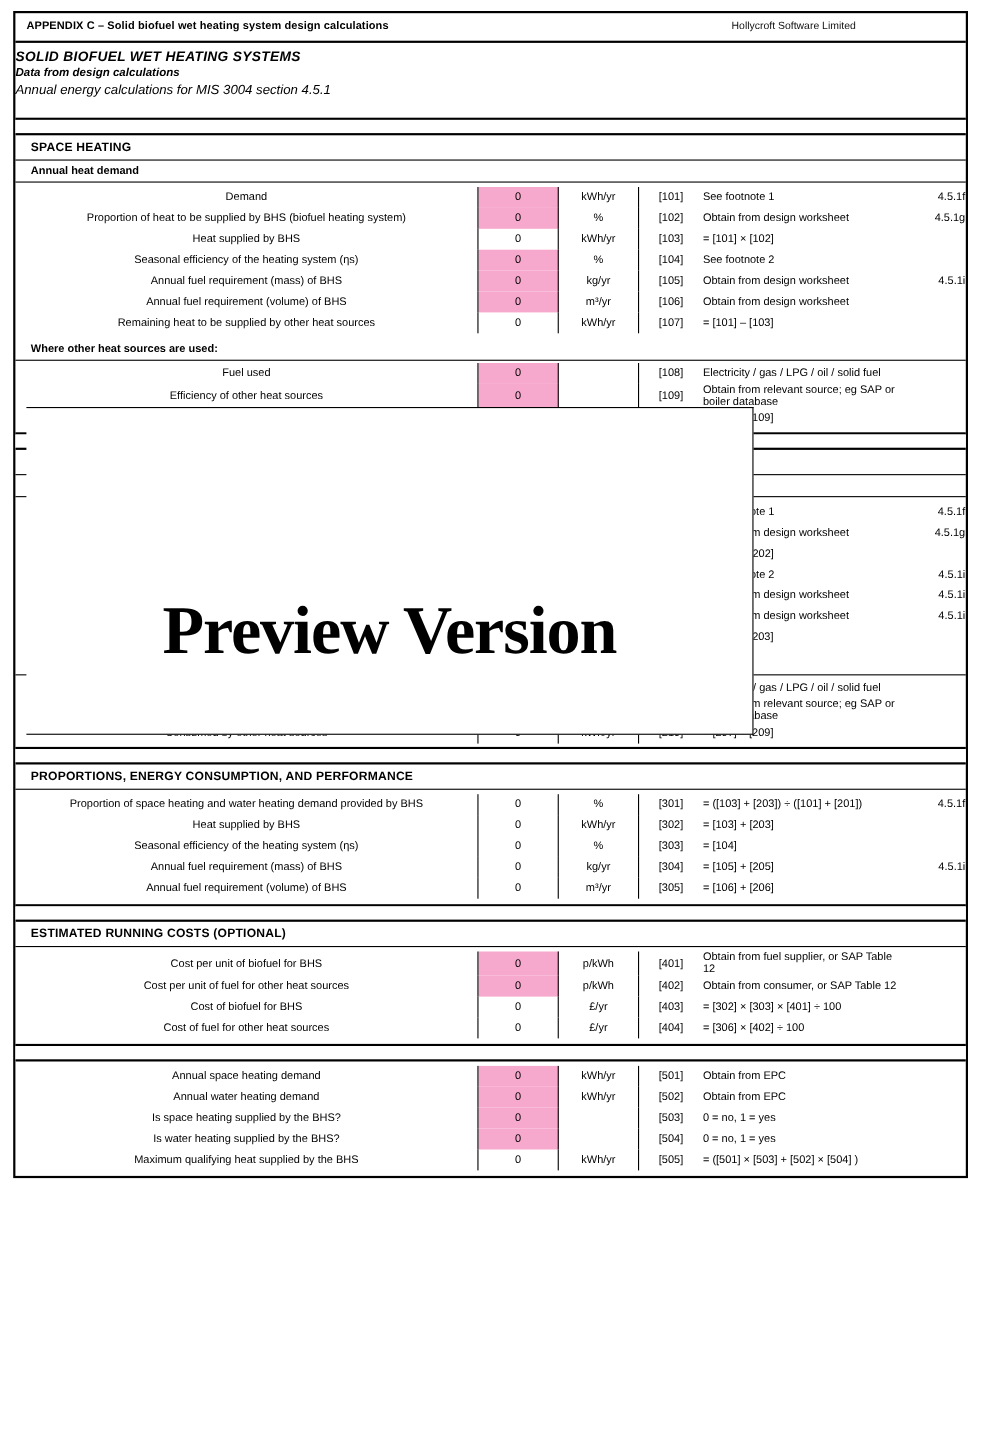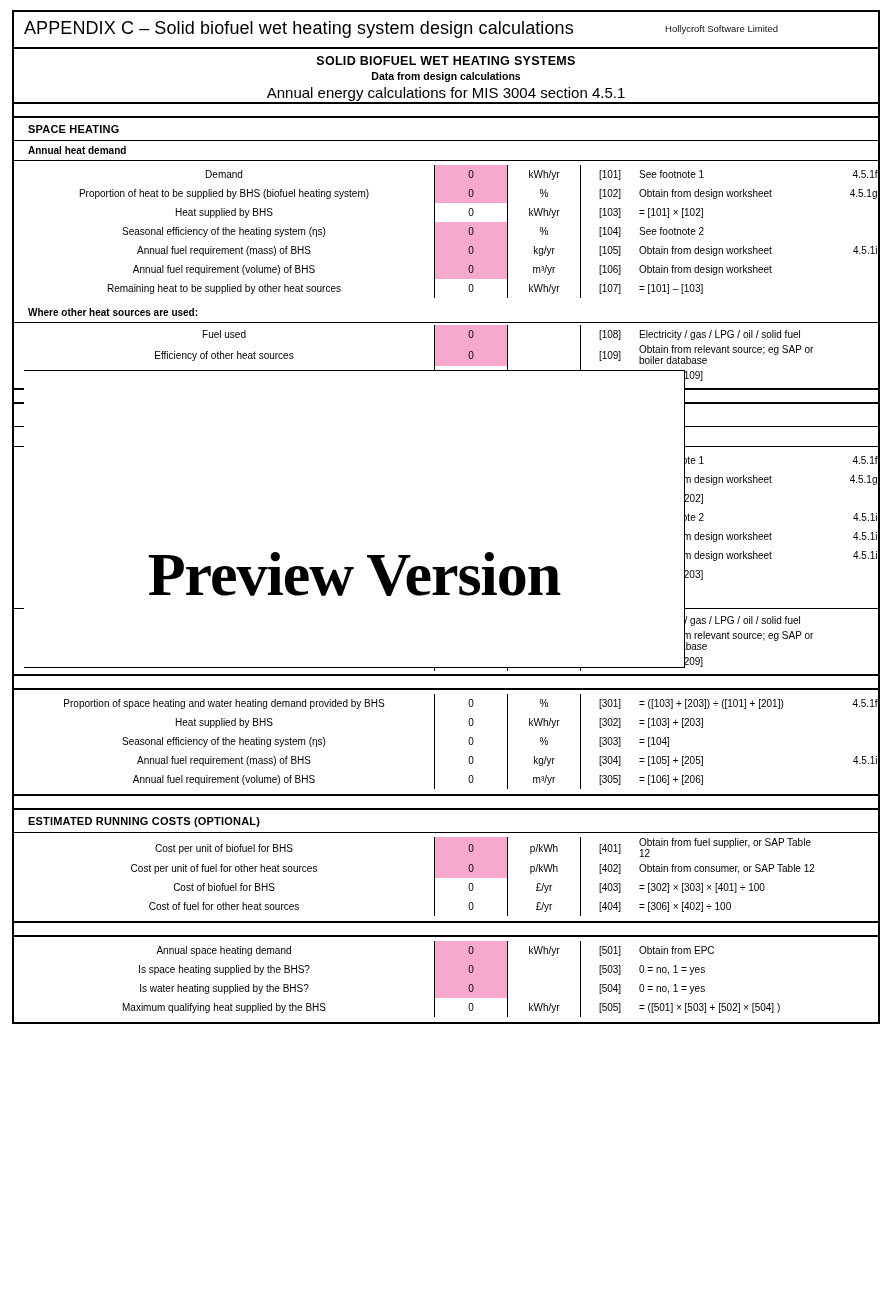--- a/index.html
+++ b/index.html
@@ -38,39 +38,39 @@
     border-bottom:2px solid #000;
   }
 
   
   .hdr-row{
     display:flex;
     align-items:center;
     padding:6px 10px 8px 10px;
   }
   .hdr-title{
-    font-size:18px;
-    font-weight:normal;
+    font-size:10px;
+    font-weight:bold;
     letter-spacing:.1px;
   }
   .hdr-right{
     margin-left:auto;
     font-size:9.5px;
     padding-right:90px;
     color:#111;
     text-align:center;
   }
 
   .title-block{
-    text-align:center;
-    padding:5px 0 1px 0;
+    padding:5px 0 19px 0;
+    font-style:italic;
   }
   .title-main{font-size:12.5px;font-weight:bold;letter-spacing:.3px;}
   .title-sub{font-size:10.5px;font-weight:bold;margin-top:2px;}
-  .title-sub2{font-size:15px;margin-top:2px;}
+  .title-sub2{font-size:12px;margin-top:2px;}
 
   
   .section-bar{
     padding:5px 0 5px 14px;
     font-size:11px;
     font-weight:bold;
     border-bottom:1.5px solid #000;
     letter-spacing:.2px;
   }
   .sub-bar{
@@ -373,20 +373,21 @@
             <td class="c-clause"></td>
           </tr>
         </tbody>
           </table>
       </div>
     </div>
 
     <div class="gap"></div>
 
     <div class="block">
+      <div class="section-bar">PROPORTIONS, ENERGY CONSUMPTION, AND PERFORMANCE</div>
       <div class="tbl-wrap">
         <table class="data">
           <tbody>
               <tr>
             <td class="c-label">Proportion of space heating and water heating demand provided by BHS</td>
             <td class="c-val">0</td>
             <td class="c-unit">%</td>
             <td class="c-ref">[301]</td>
             <td class="c-note">= ([103] + [203]) ÷ ([101] + [201])</td>
             <td class="c-clause">4.5.1f</td>
@@ -480,20 +481,28 @@
           <tbody>
               <tr>
             <td class="c-label">Annual space heating demand</td>
             <td class="c-val pink">0</td>
             <td class="c-unit">kWh/yr</td>
             <td class="c-ref">[501]</td>
             <td class="c-note">Obtain from EPC</td>
             <td class="c-clause"></td>
           </tr>
           <tr>
+            <td class="c-label">Annual water heating demand</td>
+            <td class="c-val pink">0</td>
+            <td class="c-unit">kWh/yr</td>
+            <td class="c-ref">[502]</td>
+            <td class="c-note">Obtain from EPC</td>
+            <td class="c-clause"></td>
+          </tr>
+          <tr>
             <td class="c-label">Is space heating supplied by the BHS?</td>
             <td class="c-val pink">0</td>
             <td class="c-unit"></td>
             <td class="c-ref">[503]</td>
             <td class="c-note">0 = no, 1 = yes</td>
             <td class="c-clause"></td>
           </tr>
           <tr>
             <td class="c-label">Is water heating supplied by the BHS?</td>
             <td class="c-val pink">0</td>

